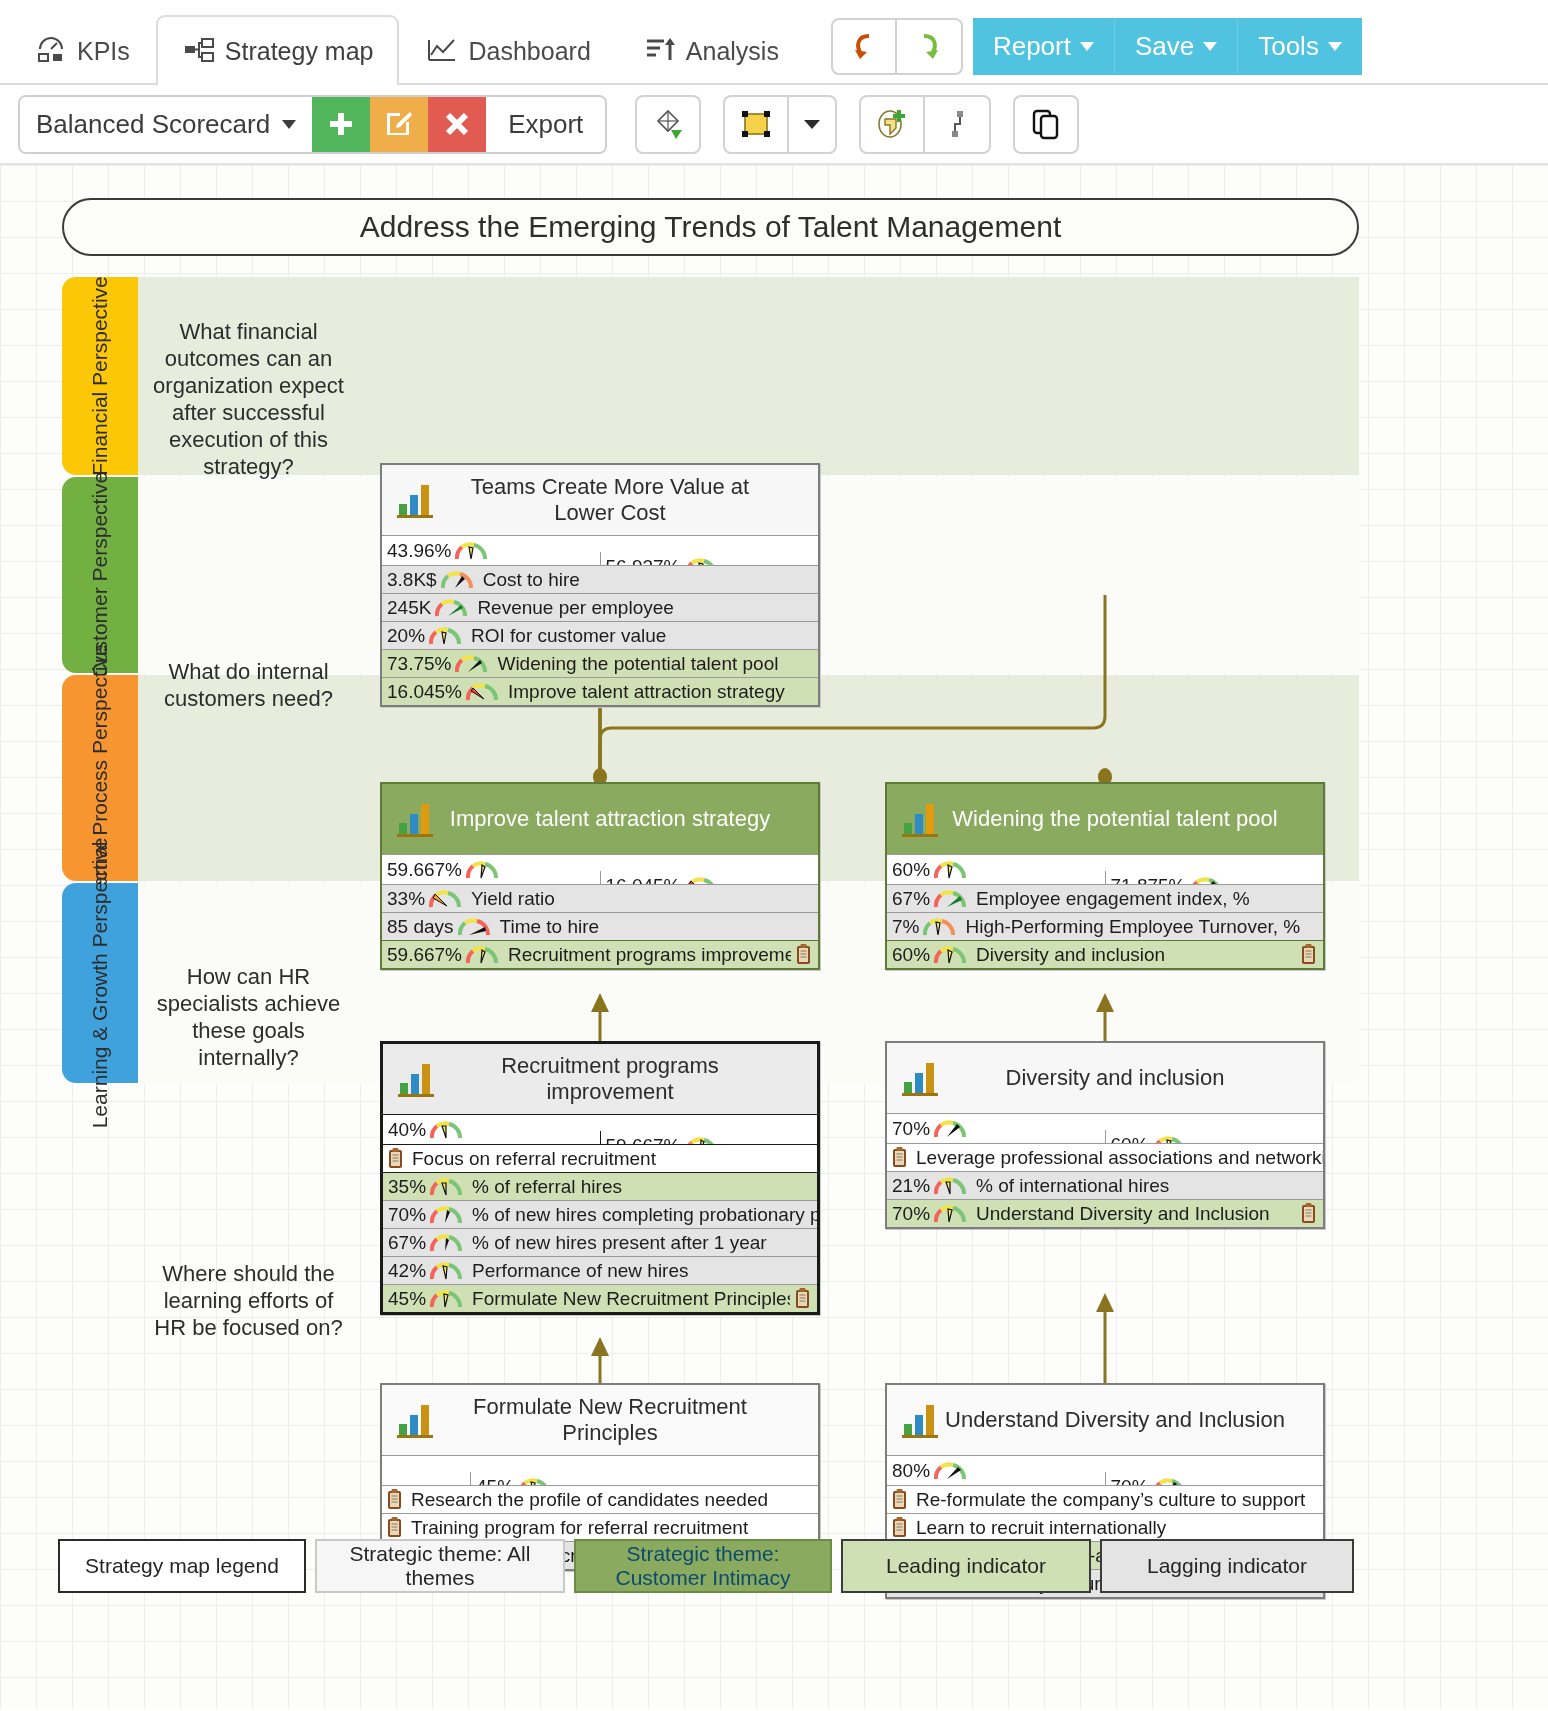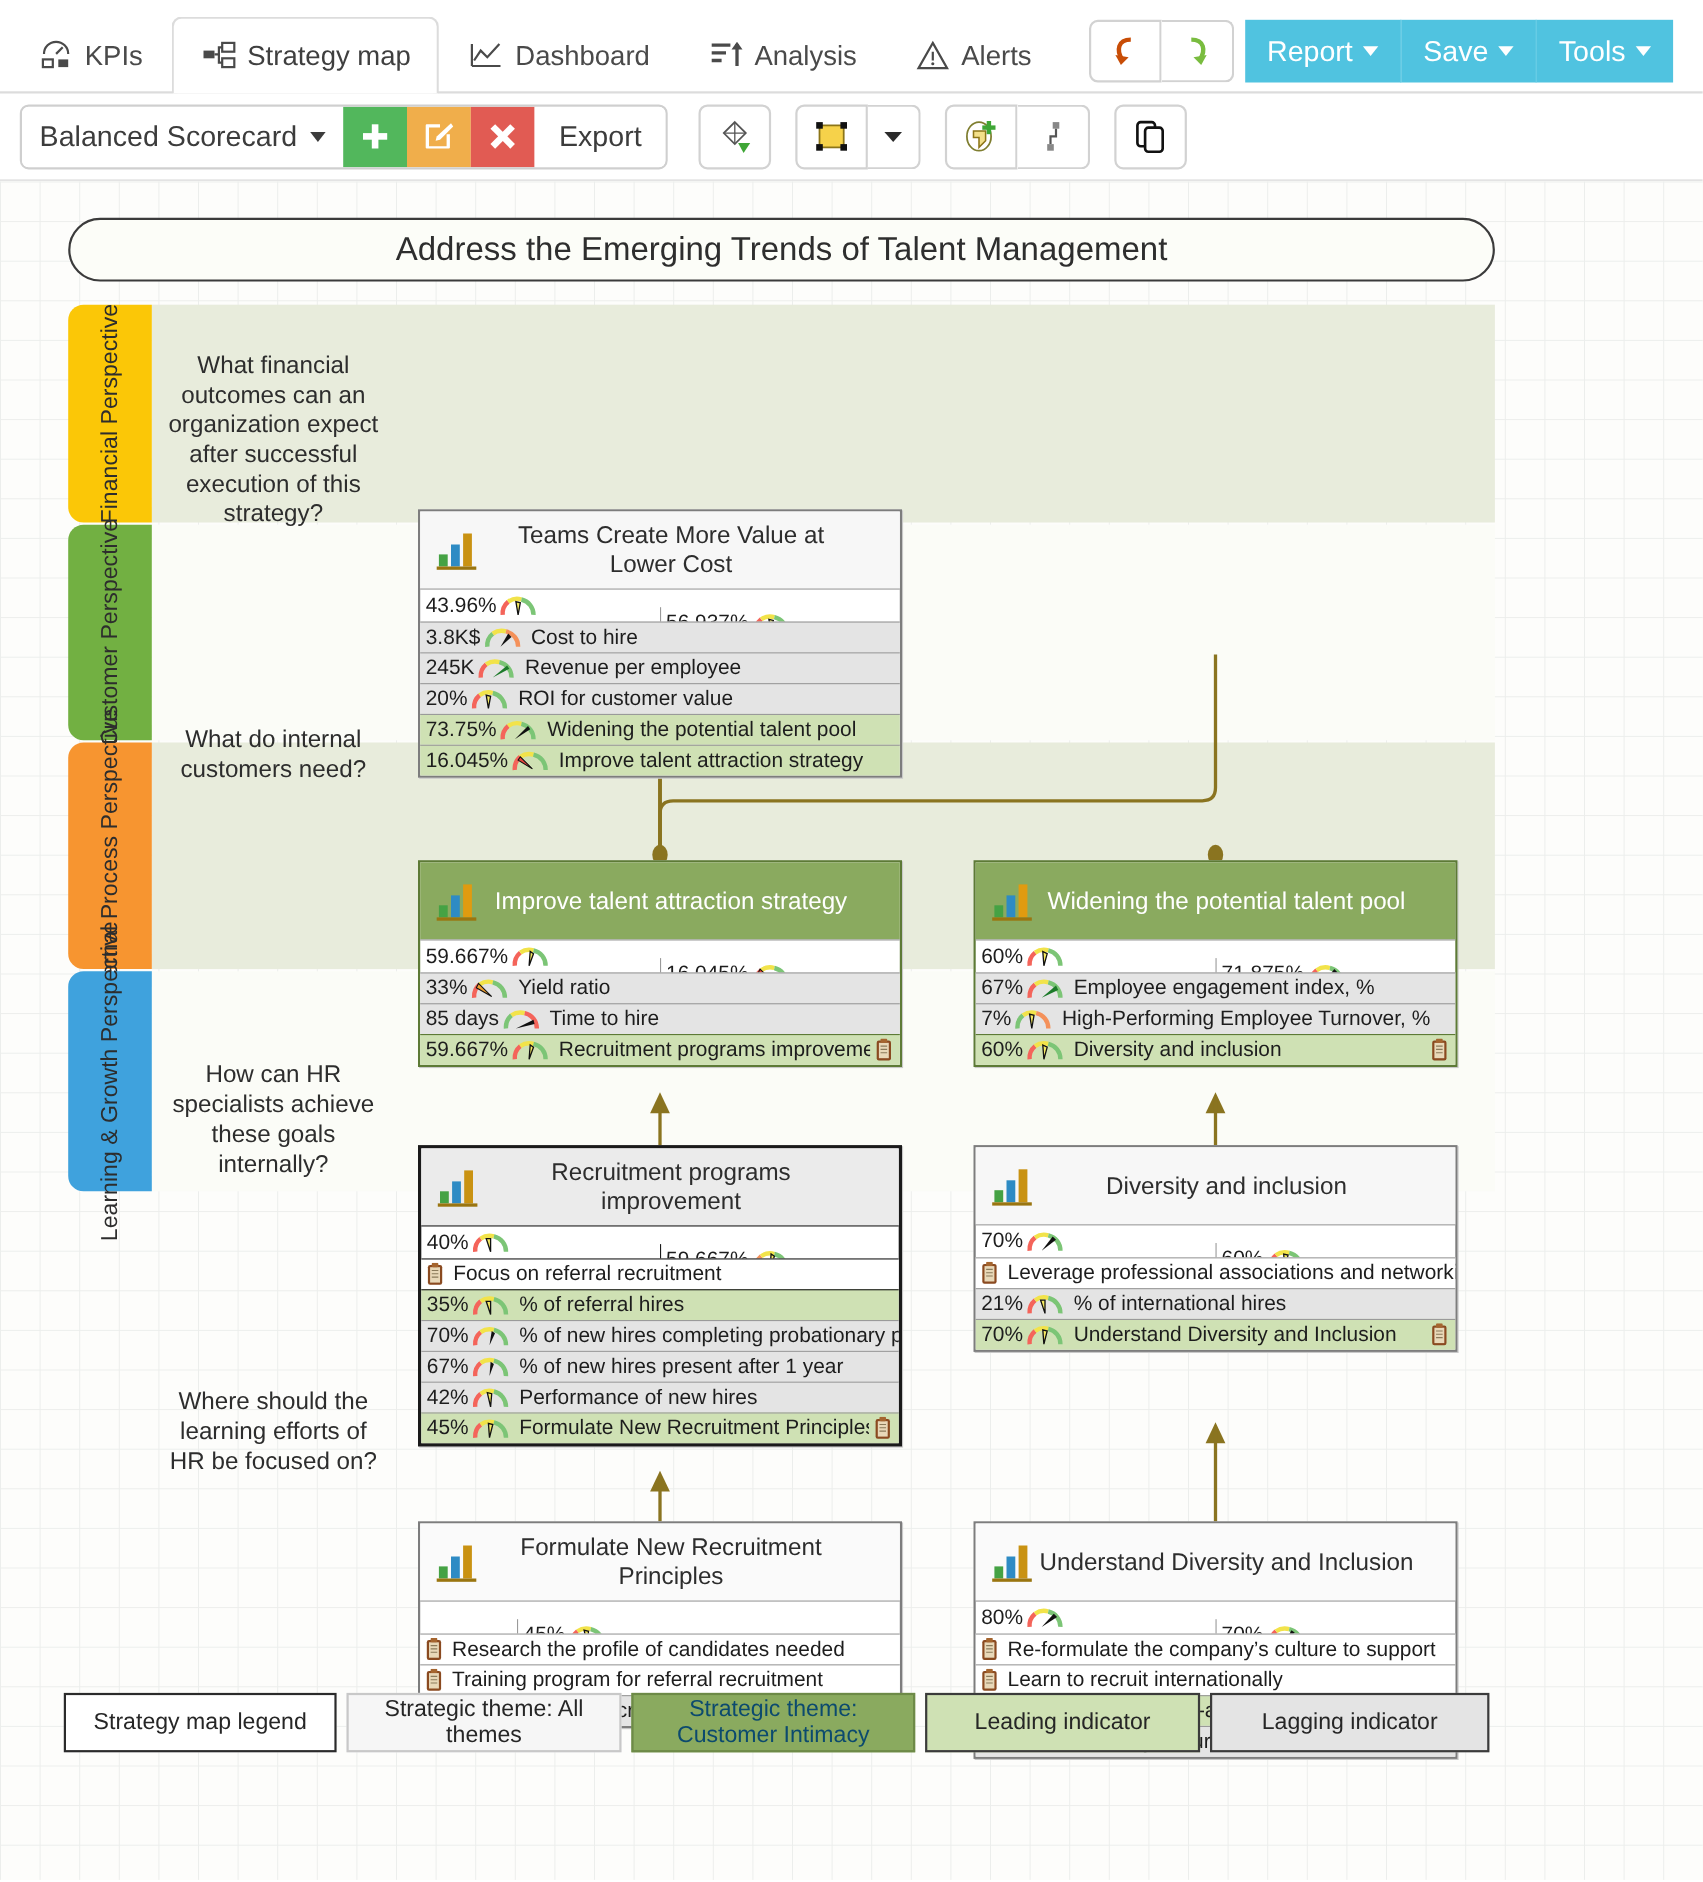--- a/index.html
+++ b/index.html
@@ -240,28 +240,20 @@
     <svg class="ti" viewBox="0 0 32 32">
       <line x1="3" y1="6" x2="20" y2="6" stroke="#4a4a4a" stroke-width="3"></line>
       <line x1="3" y1="13" x2="16" y2="13" stroke="#4a4a4a" stroke-width="3"></line>
       <line x1="3" y1="20" x2="12" y2="20" stroke="#4a4a4a" stroke-width="3"></line>
       <line x1="26" y1="25" x2="26" y2="5" stroke="#4a4a4a" stroke-width="3"></line>
       <polygon points="26,3 31,10 21,10" fill="#4a4a4a"></polygon>
     </svg>
     <span>Analysis</span>
   </div>
 
-  <div class="tab">
-    <svg class="ti" viewBox="0 0 32 32">
-      <path d="M16 4 L29 27 H3 Z" fill="none" stroke="#4a4a4a" stroke-width="2"></path>
-      <line x1="16" y1="12" x2="16" y2="20" stroke="#4a4a4a" stroke-width="2"></line>
-      <circle cx="16" cy="23" r="1.4" fill="#4a4a4a"></circle>
-    </svg>
-    <span>Alerts</span>
-  </div>
 
   <div class="undoredo">
     <div class="ubtn">
       <svg width="30" height="30" viewBox="0 0 30 30">
         <path d="M20 4 C8 4 7 14 12 22" fill="none" stroke="#c84d06" stroke-width="4"></path>
         <polygon points="6,18 18,20 11,27" fill="#c84d06"></polygon>
       </svg>
     </div>
     <div class="ubtn">
       <svg width="30" height="30" viewBox="0 0 30 30">

